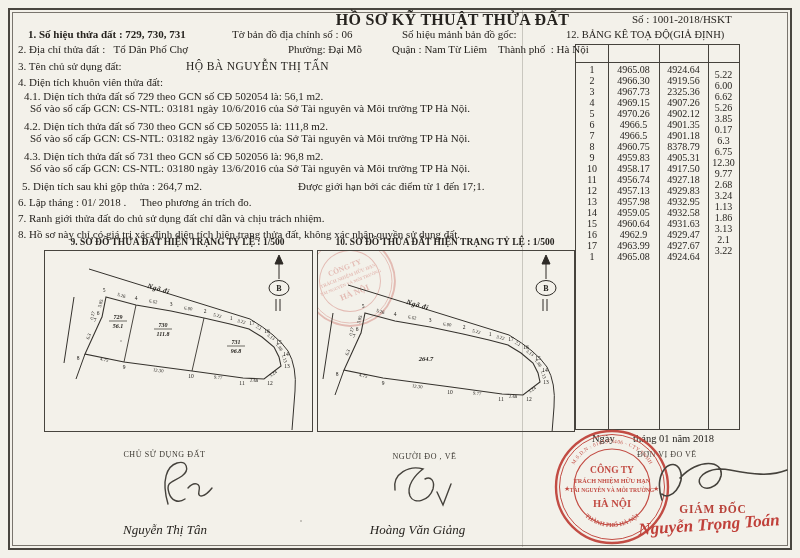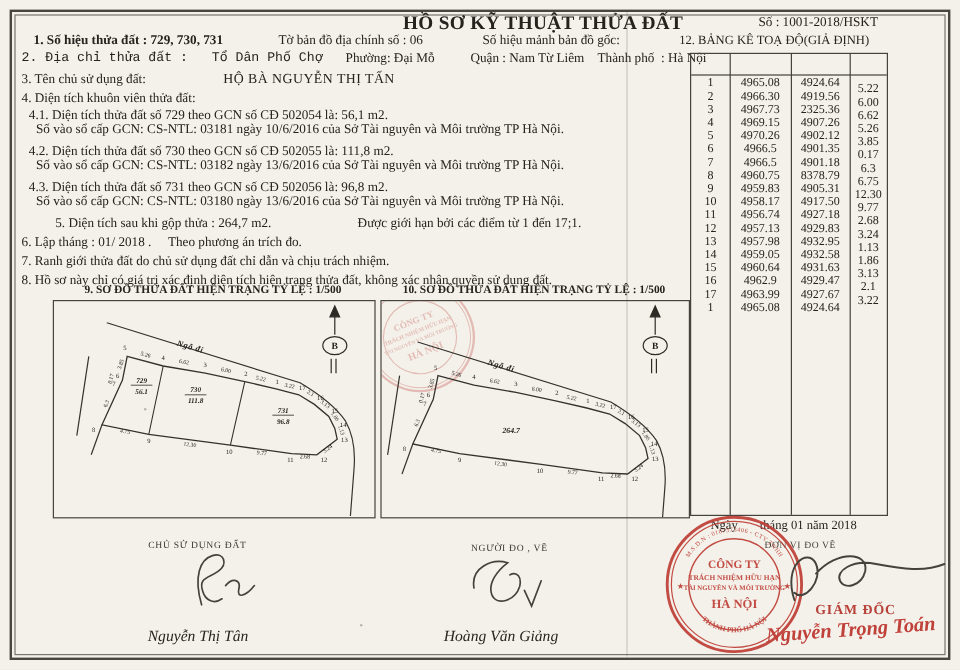--- a/index.html
+++ b/index.html
@@ -73,33 +73,33 @@
 <div class="speck" style="left:120px;top:340px;"></div>
 <div class="speck" style="left:690px;top:200px;"></div>
 <div class="speck" style="left:300px;top:520px;"></div>
 
 <div class="doc-title">HỒ SƠ KỸ THUẬT THỬA ĐẤT</div>
 <div class="doc-no">Số :  1001-2018/HSKT</div>
 
 <div class="ln" style="left:28px;top:28px;font-weight:bold;">1. Số hiệu thửa đất : 729, 730, 731</div>
 <div class="ln" style="left:232px;top:28px;">Tờ bản đồ địa chính số :  06</div>
 <div class="ln" style="left:402px;top:28px;">Số hiệu mảnh bản đồ gốc:</div>
-<div class="ln" style="left:18px;top:43px;font-family:Liberation Mono, monospace;">2. Địa chỉ thửa đất :&nbsp;&nbsp;&nbsp;Tổ Dân Phố Chợ</div>
+<div class="ln" style="left:18px;top:43px;">2. Địa chỉ thửa đất :&nbsp;&nbsp;&nbsp;Tổ Dân Phố Chợ</div>
 <div class="ln" style="left:288px;top:43px;">Phường: Đại Mỗ</div>
 <div class="ln" style="left:392px;top:43px;">Quận : Nam Từ Liêm&nbsp;&nbsp;&nbsp;&nbsp;Thành phố&nbsp; : Hà Nội</div>
 <div class="ln" style="left:18px;top:60px;">3. Tên chủ sử dụng đất:</div>
 <div class="ln owner-caps" style="left:186px;top:60px;font-size:11.5px;">HỘ BÀ NGUYỄN THỊ TẤN</div>
 <div class="ln" style="left:18px;top:76px;">4. Diện tích khuôn viên thửa đất:</div>
 <div class="ln" style="left:24px;top:90px;">4.1. Diện tích thửa đất số 729 theo GCN số CĐ 502054 là:  56,1 m2.</div>
 <div class="ln" style="left:30px;top:102px;">Số vào sổ cấp GCN: CS-NTL: 03181 ngày 10/6/2016 của Sở Tài nguyên và Môi trường TP Hà Nội.</div>
 <div class="ln" style="left:24px;top:120px;">4.2. Diện tích thửa đất số 730 theo GCN số CĐ 502055 là:  111,8 m2.</div>
 <div class="ln" style="left:30px;top:132px;">Số vào sổ cấp GCN: CS-NTL: 03182 ngày 13/6/2016 của Sở Tài nguyên và Môi trường TP Hà Nội.</div>
 <div class="ln" style="left:24px;top:150px;">4.3. Diện tích thửa đất số 731 theo GCN số CĐ 502056 là:  96,8 m2.</div>
 <div class="ln" style="left:30px;top:162px;">Số vào sổ cấp GCN: CS-NTL: 03180 ngày 13/6/2016 của Sở Tài nguyên và Môi trường TP Hà Nội.</div>
-<div class="ln" style="left:28px;top:180px;padding-left:18px;">5. Diện tích sau khi gộp thửa : 264,7 m2.</div>
+<div class="ln" style="left:4px;top:180px;padding-left:18px;">5. Diện tích sau khi gộp thửa : 264,7 m2.</div>
 <div class="ln" style="left:298px;top:180px;">Được giới hạn bởi các điểm từ 1 đến 17;1.</div>
 <div class="ln" style="left:18px;top:196px;">6. Lập tháng :  01/ 2018 .&nbsp;&nbsp;&nbsp;&nbsp;&nbsp;Theo phương án trích đo.</div>
 <div class="ln" style="left:18px;top:212px;">7. Ranh giới thửa đất do chủ sử dụng đất chỉ dẫn và chịu trách nhiệm.</div>
 <div class="ln" style="left:18px;top:228px;">8. Hồ sơ này chỉ có giá trị xác định diện tích hiện trạng thửa đất, không xác nhận quyền sử dụng đất.</div>
 
 <div class="panel-title" style="left:44px;width:267px;">9. SƠ ĐỒ THỬA ĐẤT HIỆN TRẠNG TỶ LỆ : 1/500</div>
 <div class="panel-title" style="left:317px;width:256px;">10. SƠ ĐỒ THỬA ĐẤT HIỆN TRẠNG TỶ LỆ : 1/500</div>
 
 <div class="panel" id="panel9">
   <svg class="sketch-svg" width="267" height="180" viewBox="0 0 267 180">

